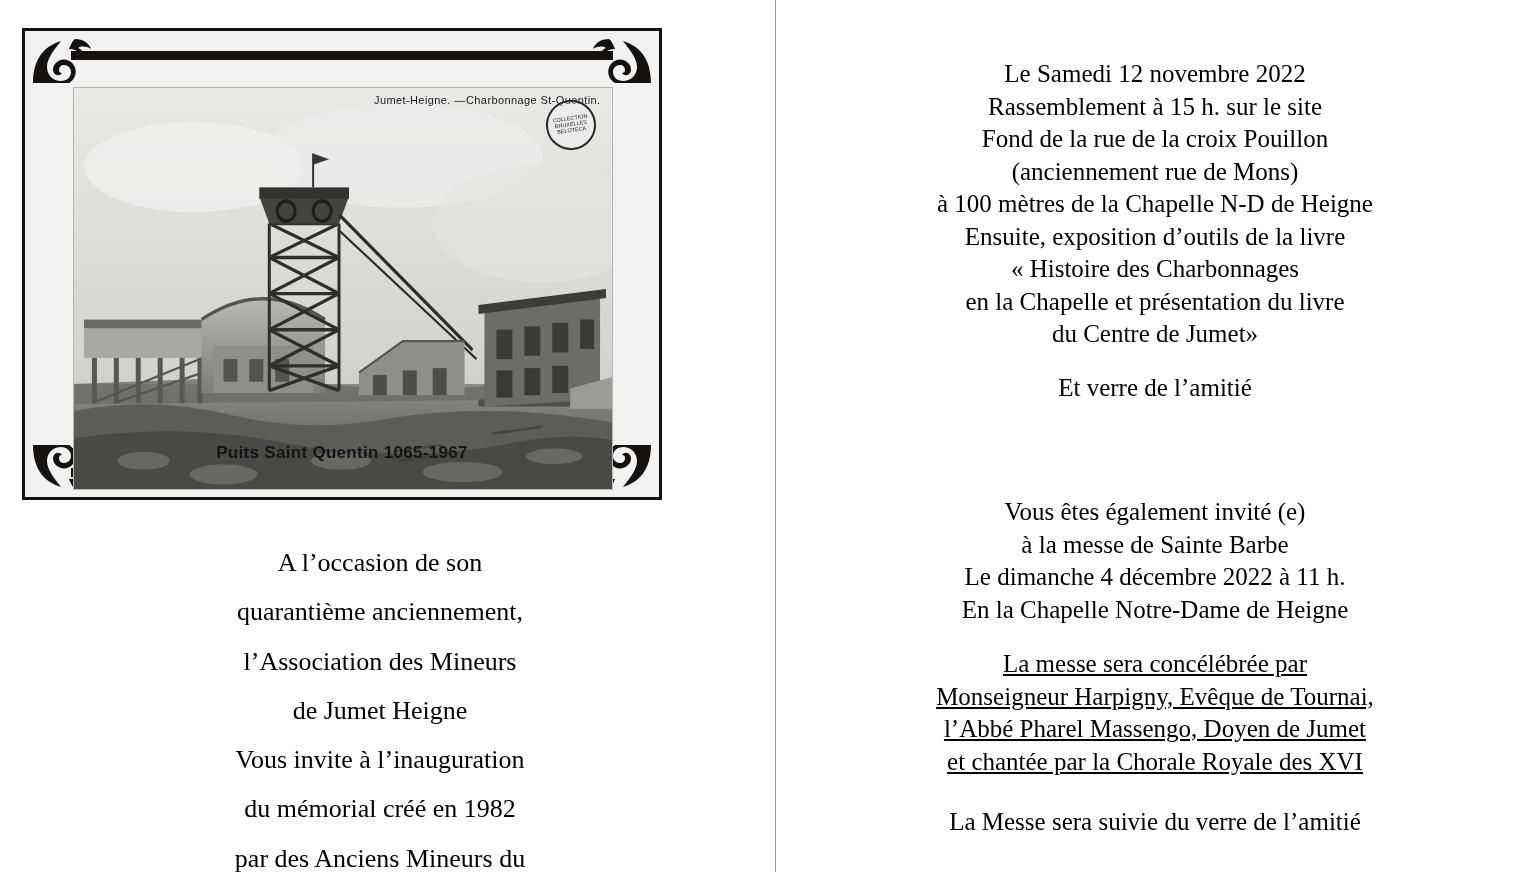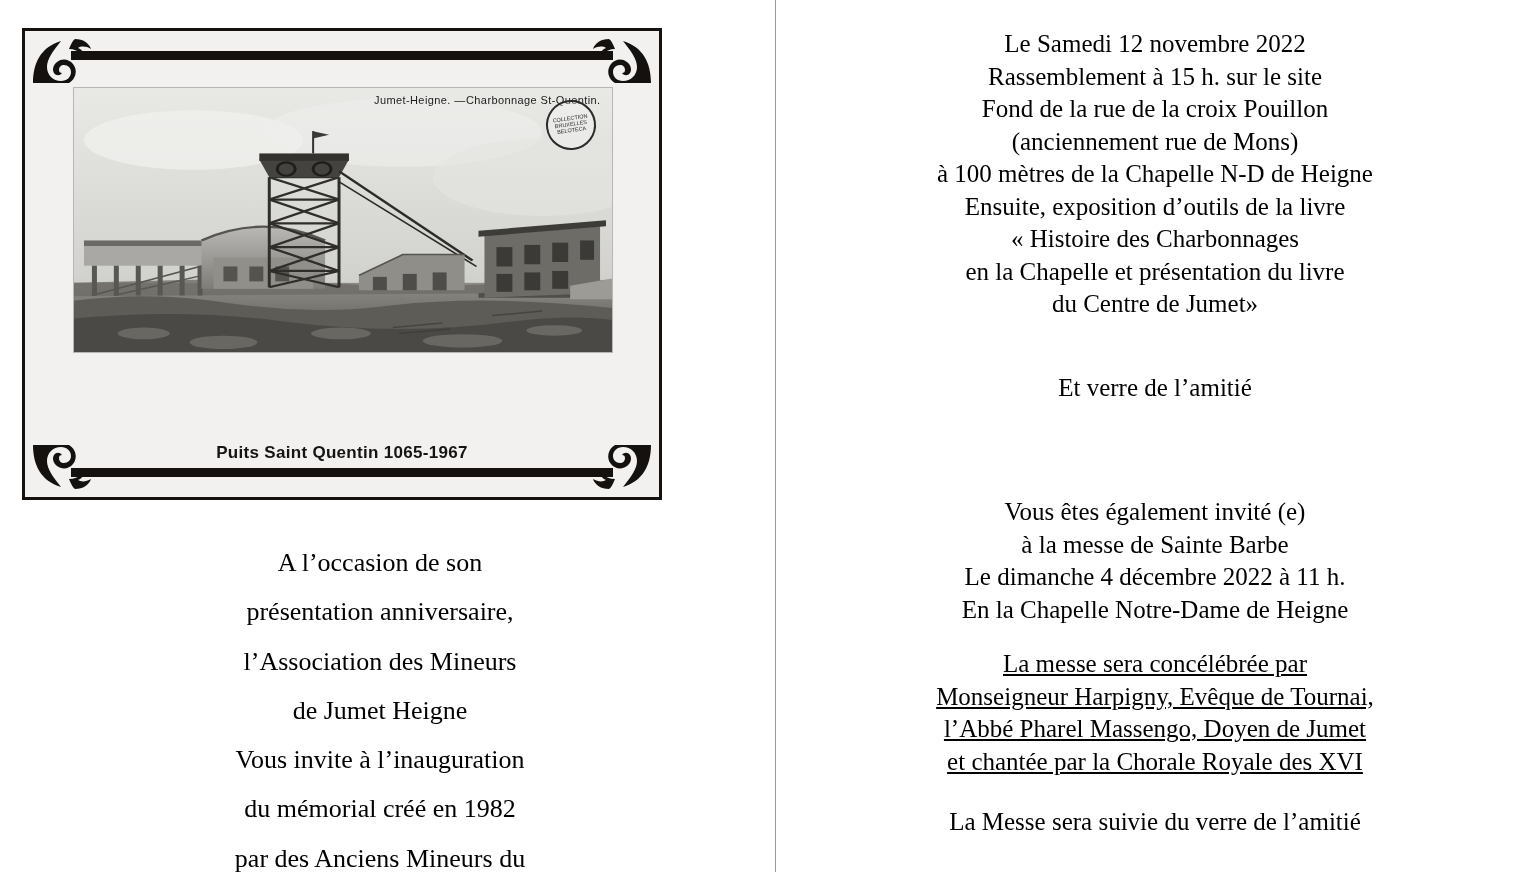--- a/index.html
+++ b/index.html
@@ -76,21 +76,21 @@
   .fl-tl { left: 6px;  top: 6px;  }
   .fl-tr { right: 6px; top: 6px;  transform: scaleX(-1); }
   .fl-bl { left: 6px;  bottom: 6px; transform: scaleY(-1); }
   .fl-br { right: 6px; bottom: 6px; transform: scale(-1,-1); }
 
   .photo-area {
     position: absolute;
     left: 48px;
     top: 56px;
     width: 540px;
-    height: 266px;
+    height: 403px;
     background: #d9d9d6;
     overflow: hidden;
     border: 1px solid #b6b6b2;
     box-sizing: border-box;
   }
   .photo-svg { display: block; width: 100%; height: 100%; }
 
   .photo-caption-top-left,
   .photo-caption-top-right {
     position: absolute;
@@ -153,21 +153,21 @@
   
   .right-text-block {
     position: absolute;
     width: 700px;
     left: 30px;
     text-align: center;
     font-size: 25px;
     line-height: 1.3;
   }
   .right-text-block p { margin: 0; }
-  .blk-1 { top: 28px; }
+  .blk-1 { top: 58px; }
   .blk-2 { top: 372px; }
   .blk-3 { top: 496px; }
   .blk-4 { top: 648px; text-decoration: underline; }
   .blk-5 { top: 806px; }
 </style>
 </head>
 <body>
 
 <div class="page">
 
@@ -323,21 +323,21 @@
           <span>BRUXELLES</span>
           <span>BELOTECA</span>
         </div>
       </div>
 
       <div class="card-title">Puits Saint Quentin 1065-1967</div>
     </div>
 
     <div class="left-text">
       <p>A l’occasion de son</p>
-      <p>présentation anniversaire,</p>
+      <p>quarantième anciennement,</p>
       <p>l’Association des Mineurs</p>
       <p>de Jumet Heigne</p>
       <p>Vous invite à l’inauguration</p>
       <p>du mémorial créé en 1982</p>
       <p>par des Anciens Mineurs du</p>
       <p>Puits Saint Quentin.</p>
     </div>
   </div>
 
   <div class="divider"></div>

